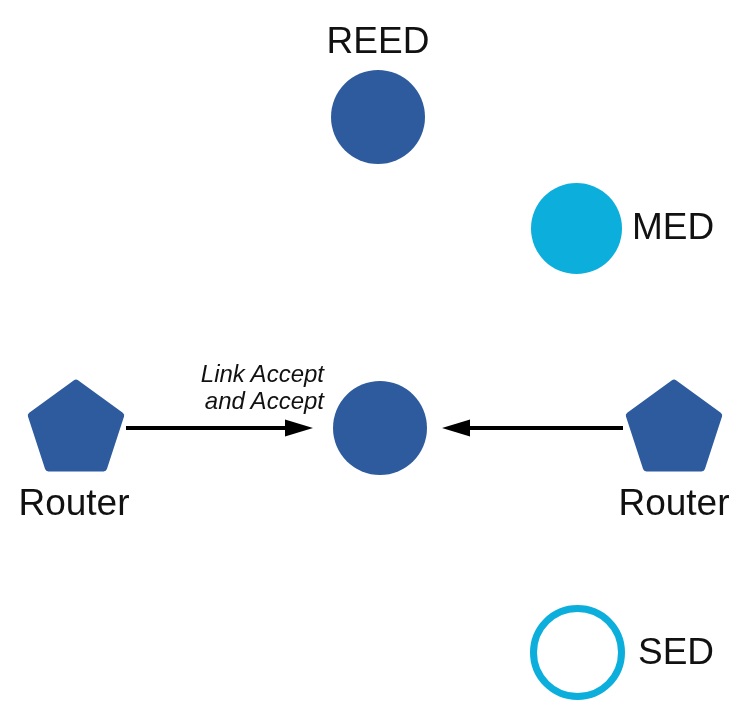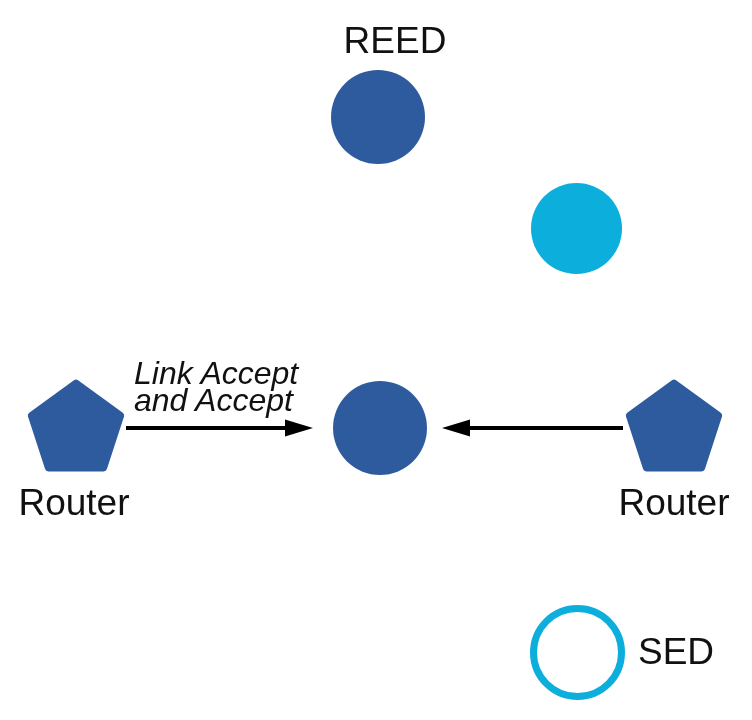--- a/index.html
+++ b/index.html
@@ -29,25 +29,25 @@
   .node-label {
     position: absolute;
     font-size: 37px;
     line-height: 42px;
     color: #111111;
     white-space: nowrap;
   }
   .centered { text-align: center; }
   .edge-label {
     position: absolute;
-    font-size: 32px;
+    font-size: 24px;
     line-height: 27px;
     font-style: italic;
     color: #111111;
-    text-align: left;
+    text-align: right;
   }
   svg { display: block; }
   .overlay-svg {
     position: absolute;
     left: 0;
     top: 0;
   }
 </style>
 </head>
 <body>
@@ -74,22 +74,23 @@
   </svg>
 
   <div class="circle fill-blue" style="left:331px; top:70px; width:94px; height:94px;"></div>
 
   <div class="circle fill-cyan" style="left:531px; top:183px; width:91px; height:91px;"></div>
 
   <div class="circle fill-blue" style="left:333px; top:381px; width:94px; height:94px;"></div>
 
   <div class="circle outline-cyan" style="left:530px; top:605px; width:81px; height:81px;"></div>
 
-  <div class="node-label centered" style="left:305px; top:20px; width:180px;">REED</div>
+  <div class="node-label centered" style="left:288px; top:20px; width:180px;">REED</div>
 
+  <div class="node-label" style="left:632px; top:206px;">MED</div>
 
   <div class="node-label centered" style="left:-1px; top:482px; width:150px;">Router</div>
 
   <div class="node-label centered" style="left:599px; top:482px; width:150px;">Router</div>
 
   <div class="node-label" style="left:638px; top:631px;">SED</div>
 
   <div class="edge-label" style="left:134px; top:360px; width:190px;">
     <div>Link Accept</div>
     <div>and Accept</div>

